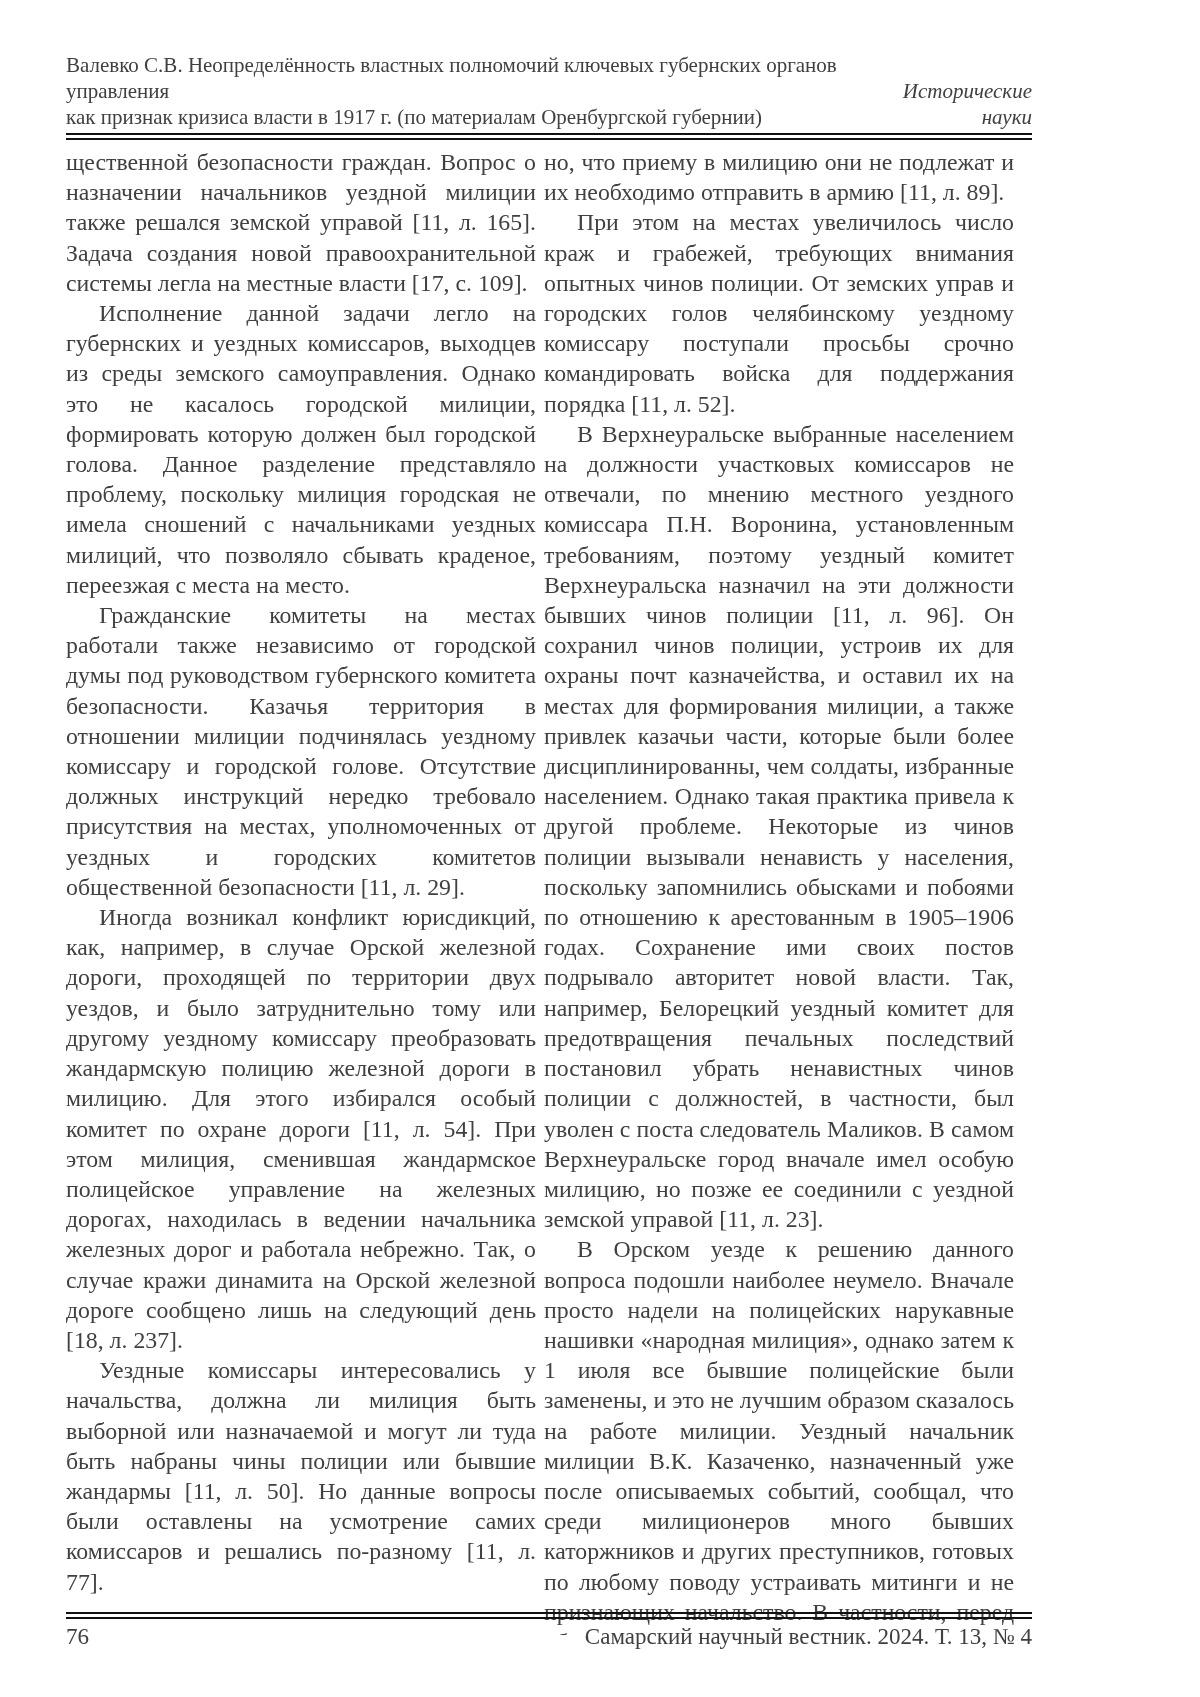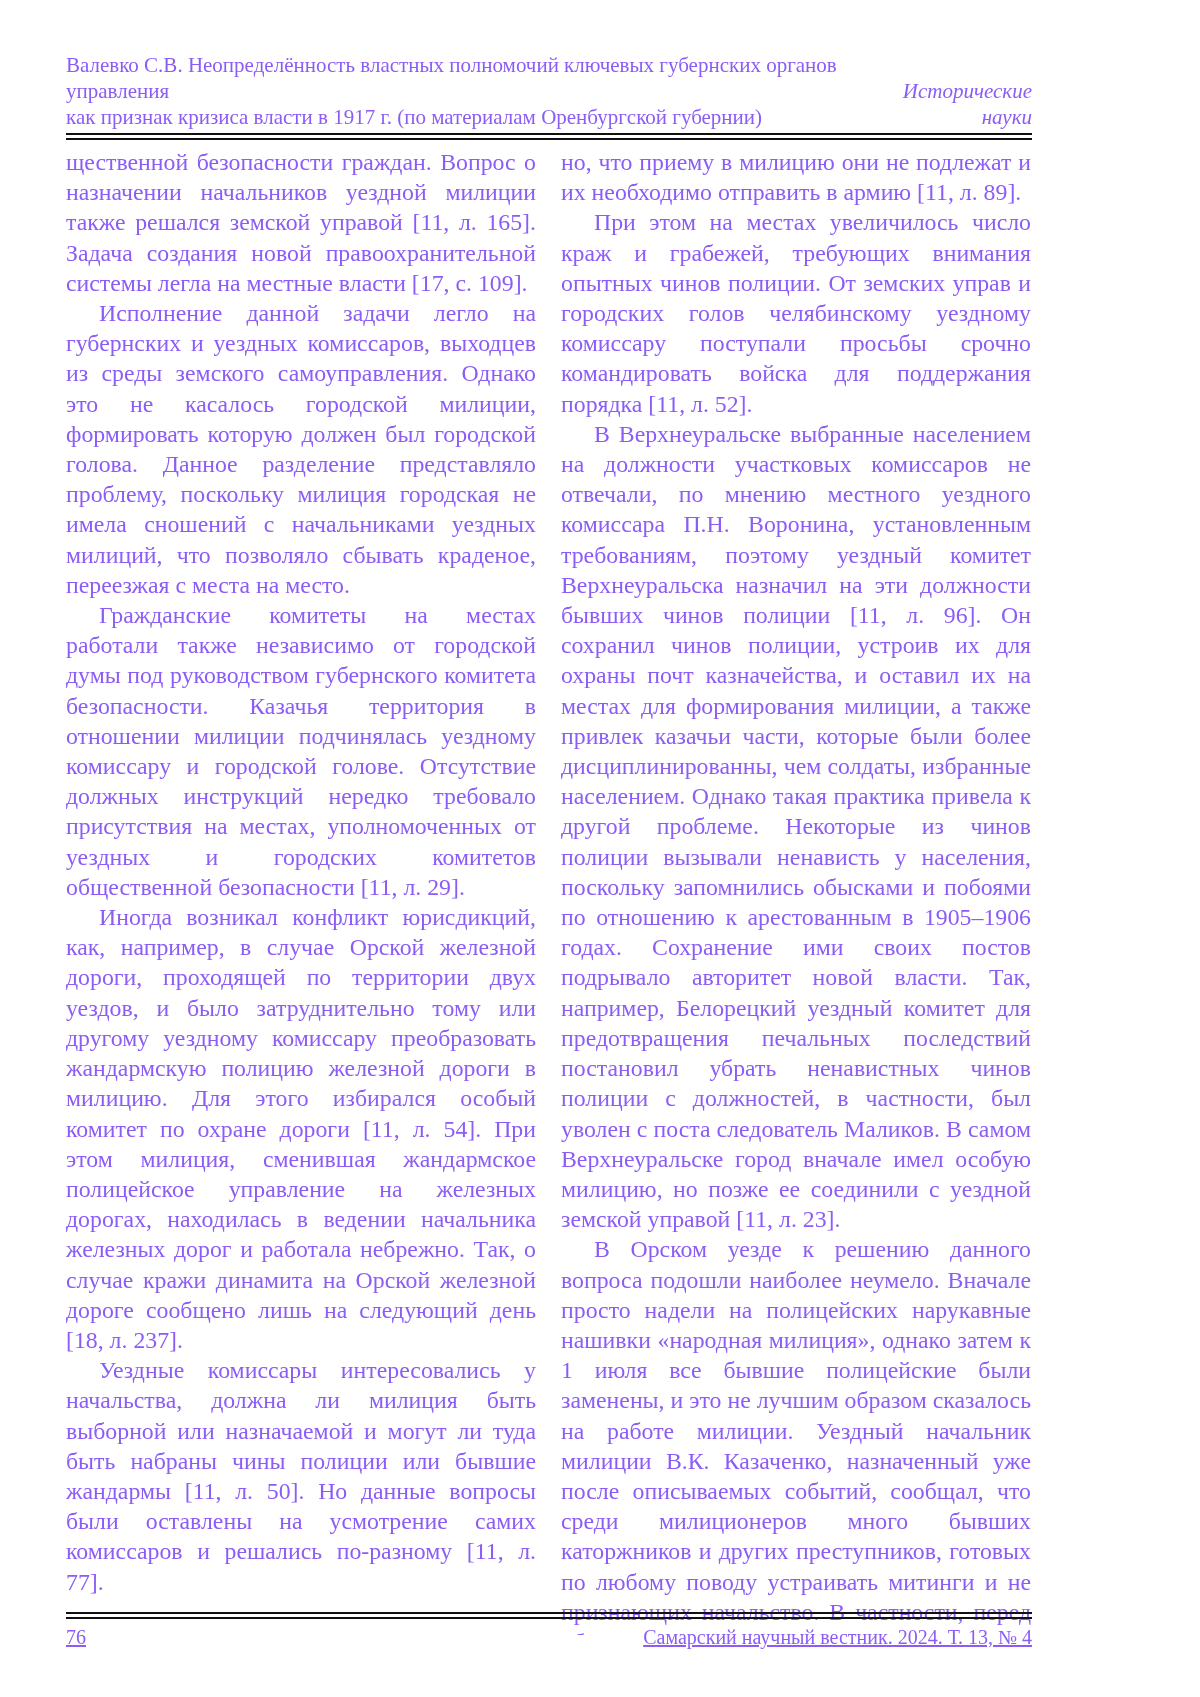--- a/index.html
+++ b/index.html
@@ -5,21 +5,21 @@
   html, body {
     margin: 0;
     padding: 0;
     background: #ffffff;
   }
   .page {
     position: relative;
     width: 1140px;
     height: 1697px;
     background: #ffffff;
-    color: #8b5cf6;
+    color: #404040;
     font-family: "Liberation Serif", "DejaVu Serif", serif;
     overflow: hidden;
     box-sizing: border-box;
   }
   .content {
     position: absolute;
     left: 66px;
     top: 0;
     width: 966px;
   }
@@ -42,21 +42,21 @@
   }
   .double-rule {
     height: 3px;
     border-top: 2px solid #111;
     border-bottom: 2px solid #111;
     margin-top: 3px;
   }
   
   .columns {
     display: flex;
-    gap: 25px;
+    gap: 8px;
     margin-top: 7px;
     height: 1488px;
     overflow: hidden;
   }
   .col {
     width: 470px;
     flex: 0 0 470px;
     font-size: 23.8px;
     line-height: 30.2px;
     text-align: justify;
@@ -73,24 +73,23 @@
   
   .footer {
     position: absolute;
     left: 66px;
     width: 966px;
     top: 1612px;
   }
   .footer-line {
     display: flex;
     justify-content: space-between;
-    font-size: 20px;
+    font-size: 23px;
     line-height: 30px;
     padding-top: 3px;
-    text-decoration: underline;
   }
 </style>
 </head>
 <body>
 
 <div class="page">
   <div class="content">
 
     <div class="header">
       <div class="header-title">

